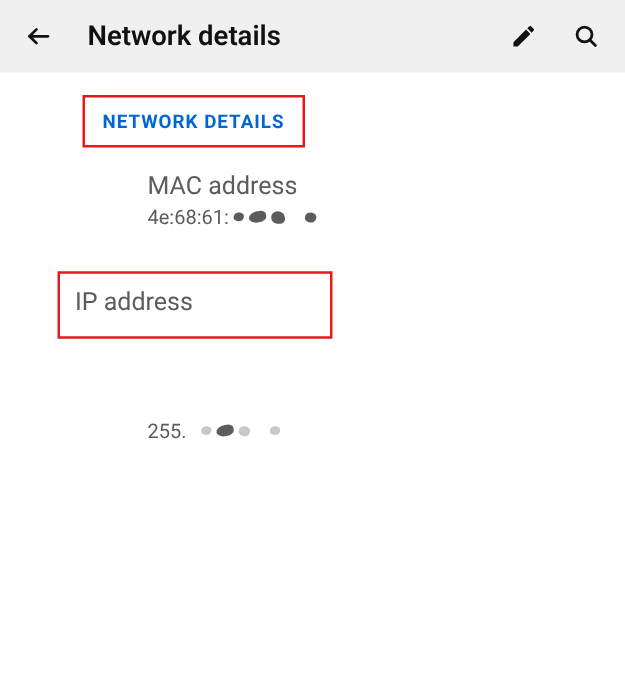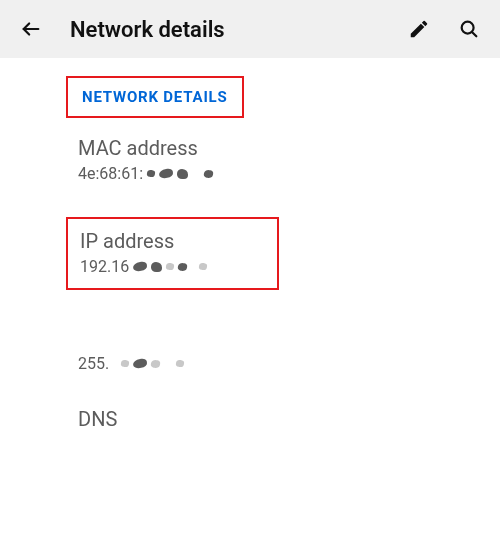--- a/index.html
+++ b/index.html
@@ -47,28 +47,28 @@
       display: inline-block;
       margin-bottom: 18px;
     }
     .section-header-text {
       color: #0066d6;
       font-size: 15px;
       font-weight: 700;
       letter-spacing: 0.8px;
     }
     .item {
-      margin-left: 78px;
+      margin-left: 118px;
       margin-bottom: 34px;
       padding-right: 4px;
     }
     .item.highlighted {
-      margin-left: 66px;
+      margin-left: 46px;
       border: 2px solid #e6191d;
-      padding: 10px 70px 12px 12px;
+      padding: 10px 110px 12px 12px;
       display: inline-block;
       margin-bottom: 30px;
     }
     .item-label {
       font-size: 20px;
       color: #5c5c5c;
       font-weight: 400;
       margin-bottom: 4px;
     }
     .item-value {
@@ -131,36 +131,29 @@
     <div class="item-value">
       <span>4e:68:61:</span>
       <span class="smudge">
         <span class="blob b1"></span><span class="blob b2"></span><span class="blob b3"></span>&nbsp;&nbsp;<span class="blob b4"></span>
       </span>
     </div>
   </div>
 
   <div class="item highlighted">
     <div class="item-label">IP address</div>
-    <div class="item-value">
-      <span>192.16</span>
-      <span class="smudge">
-        <span class="blob b2"></span><span class="blob b3"></span><span class="blob b1 light"></span><span class="blob b4"></span>&nbsp;<span class="blob b1 light"></span>
-      </span>
-    </div>
   </div>
 
   <div class="item">
   </div>
 
   <div class="item">
     <div class="item-value">
       <span>255.</span>
       <span class="smudge">
         &nbsp;<span class="blob b1 light"></span><span class="blob b2"></span><span class="blob b4 light"></span>&nbsp;&nbsp;<span class="blob b1 light"></span>
       </span>
     </div>
   </div>
 
   <div class="item">
-    <div class="item-label">DNS</div>
   </div>
 </div>
 
 </body></html>

